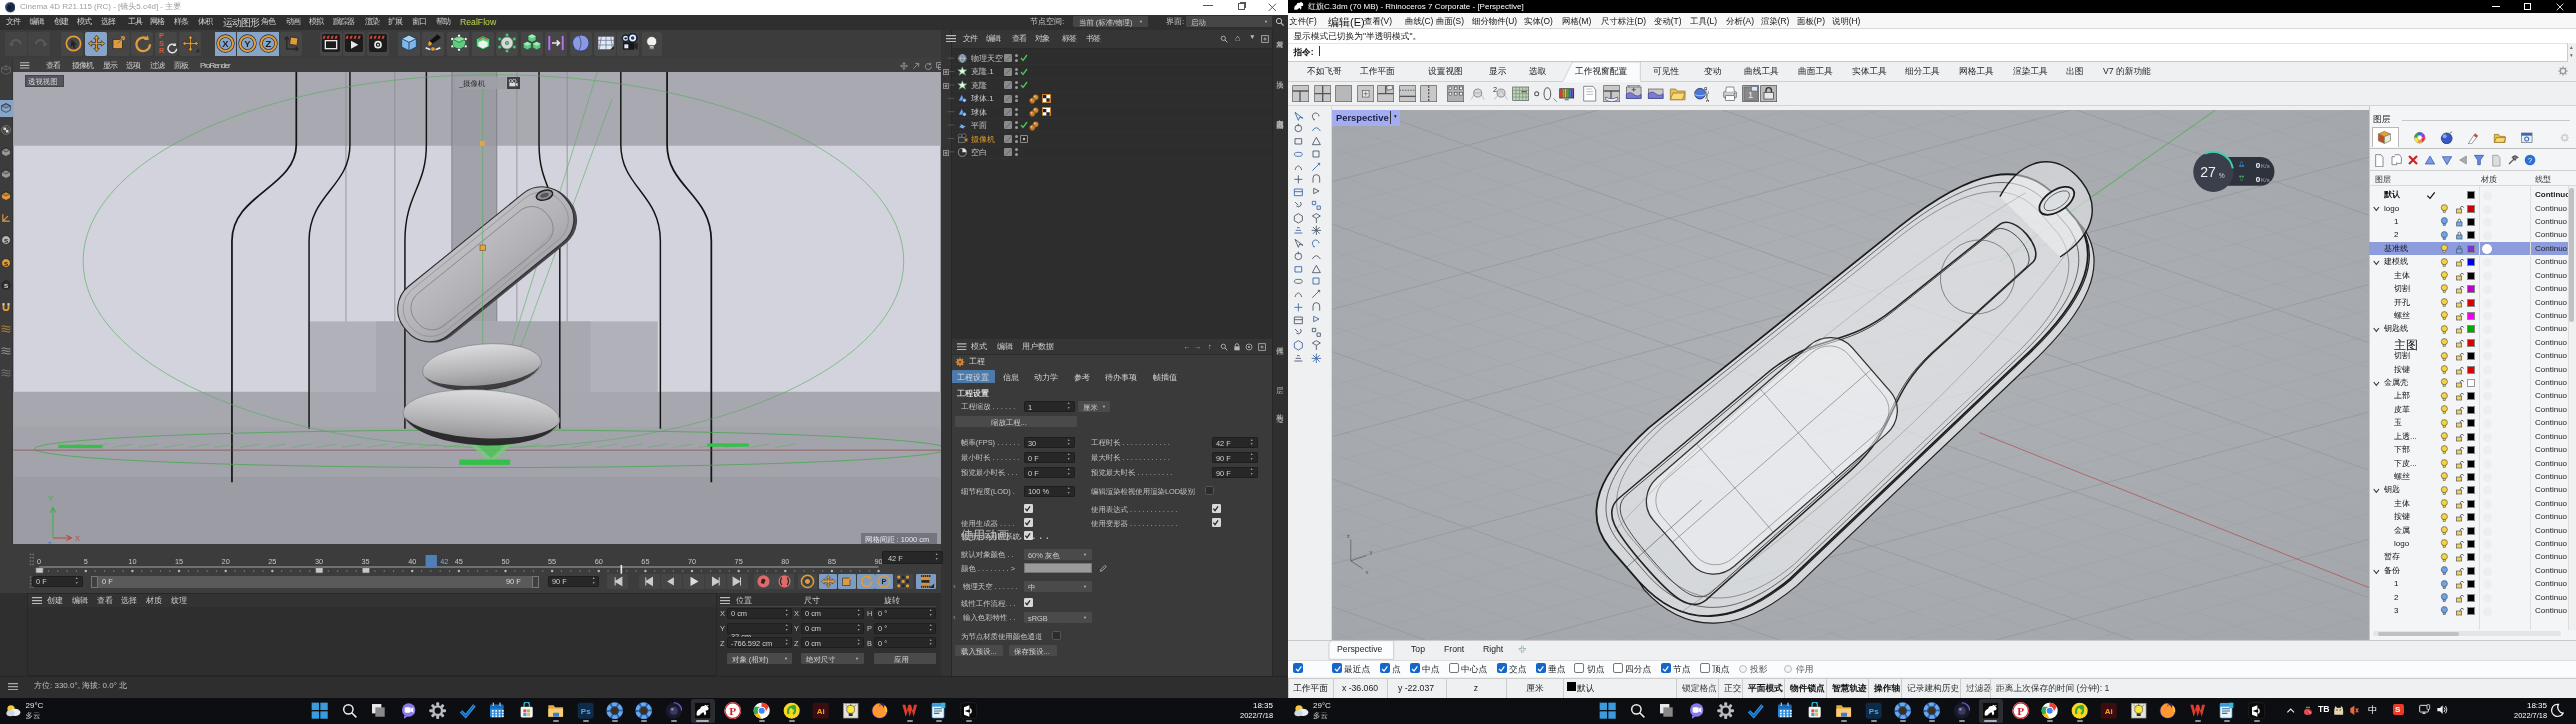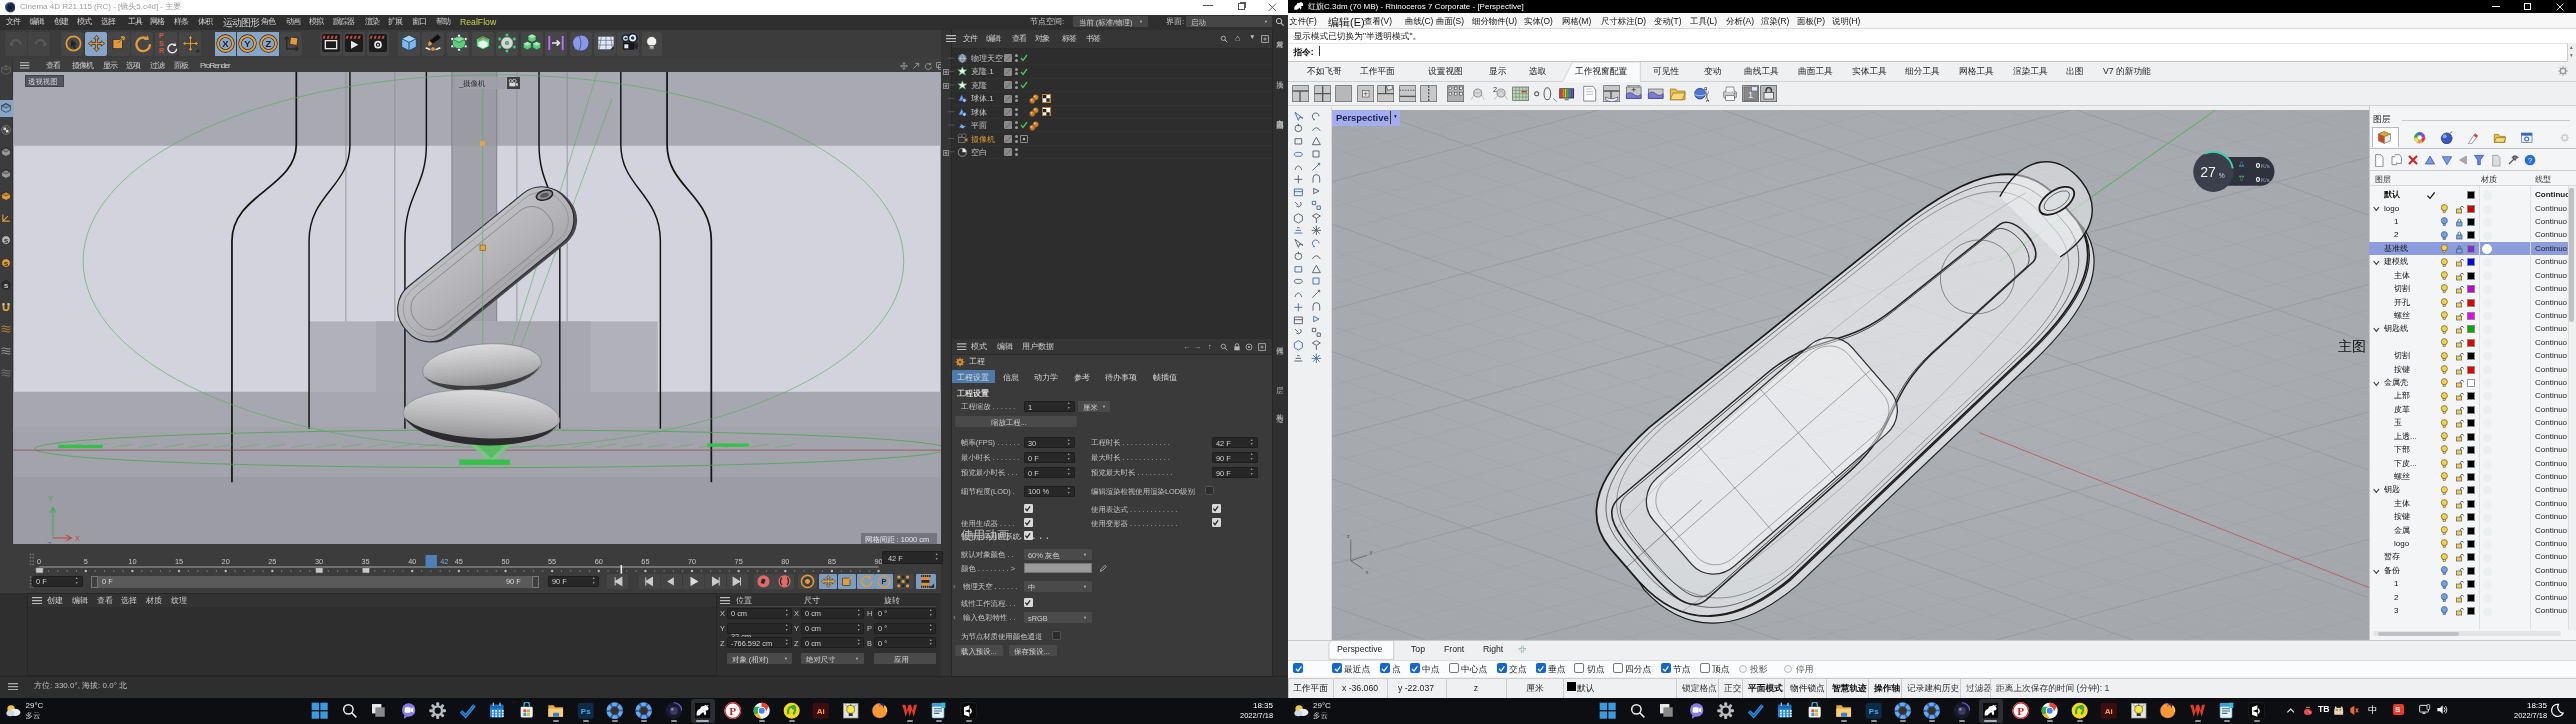--- a/index.html
+++ b/index.html
@@ -1840,21 +1840,21 @@
 <div class="ab" style="left:1195px;top:299px;width:8.7px;height:8.7px;background:#eceff1;border-radius:50%"></div>
 <div class="tx" style="left:1247px;top:299px;font-size:8px;color:#222">Continuo</div>
 <div class="tx" style="left:1106px;top:312px;font-size:8px;color:#111;">螺丝</div>
 <div class="ab" style="left:1179px;top:312px;width:8px;height:8px;background:#ee00ee;border:0.7px solid #888"></div>
 <div class="ab" style="left:1195px;top:312px;width:8.7px;height:8.7px;background:#eceff1;border-radius:50%"></div>
 <div class="tx" style="left:1247px;top:312px;font-size:8px;color:#222">Continuo</div>
 <div class="tx" style="left:1096px;top:325px;font-size:8px;color:#111;">钥匙线</div>
 <div class="ab" style="left:1179px;top:325px;width:8px;height:8px;background:#00aa00;border:0.7px solid #888"></div>
 <div class="ab" style="left:1195px;top:325px;width:8.7px;height:8.7px;background:#eceff1;border-radius:50%"></div>
 <div class="tx" style="left:1247px;top:325px;font-size:8px;color:#222">Continuo</div>
-<div class="tx" style="left:1050px;top:339px;font-size:14px;color:#111;">主图</div>
+<div class="tx" style="left:1106px;top:339px;font-size:12px;color:#111;">主图</div>
 <div class="ab" style="left:1179px;top:339px;width:8px;height:8px;background:#dd0000;border:0.7px solid #888"></div>
 <div class="ab" style="left:1195px;top:339px;width:8.7px;height:8.7px;background:#eceff1;border-radius:50%"></div>
 <div class="tx" style="left:1247px;top:339px;font-size:8px;color:#222">Continuo</div>
 <div class="tx" style="left:1106px;top:352px;font-size:8px;color:#111;">切割</div>
 <div class="ab" style="left:1179px;top:352px;width:8px;height:8px;background:#000;border:0.7px solid #888"></div>
 <div class="ab" style="left:1195px;top:352px;width:8.7px;height:8.7px;background:#eceff1;border-radius:50%"></div>
 <div class="tx" style="left:1247px;top:352px;font-size:8px;color:#222">Continuo</div>
 <div class="tx" style="left:1106px;top:366px;font-size:8px;color:#111;">按键</div>
 <div class="ab" style="left:1179px;top:366px;width:8px;height:8px;background:#dd0000;border:0.7px solid #888"></div>
 <div class="ab" style="left:1195px;top:366px;width:8.7px;height:8.7px;background:#eceff1;border-radius:50%"></div>
@@ -2279,21 +2279,21 @@
 <div class="tx" style="left:247px;top:684px;font-size:8.7px;color:#222;transform:translateX(-50%)">厘米</div>
 <div class="ab" style="left:275px;top:678px;width:0.7px;height:20px;background:#ccc"></div>
 <div class="ab" style="left:279px;top:682px;width:8.7px;height:8.7px;background:#000"></div>
 <div class="tx" style="left:289px;top:684px;font-size:8.7px;color:#222">默认</div>
 <div class="tx" style="left:394px;top:684px;font-size:8.7px;color:#333;">锁定格点</div>
 <div class="ab" style="left:388px;top:678px;width:0.7px;height:20px;background:#ccc"></div>
 <div class="tx" style="left:436px;top:684px;font-size:8.7px;color:#333;">正交</div>
 <div class="ab" style="left:430px;top:678px;width:0.7px;height:20px;background:#ccc"></div>
 <div class="tx" style="left:460px;top:684px;font-size:8.7px;color:#111;font-weight:bold;">平面模式</div>
 <div class="ab" style="left:454px;top:678px;width:0.7px;height:20px;background:#ccc"></div>
-<div class="tx" style="left:502px;top:684px;font-size:8.7px;color:#111;font-weight:normal;">物件锁点</div>
+<div class="tx" style="left:502px;top:684px;font-size:8.7px;color:#111;font-weight:bold;">物件锁点</div>
 <div class="ab" style="left:496px;top:678px;width:0.7px;height:20px;background:#ccc"></div>
 <div class="tx" style="left:544px;top:684px;font-size:8.7px;color:#111;font-weight:bold;">智慧轨迹</div>
 <div class="ab" style="left:538px;top:678px;width:0.7px;height:20px;background:#ccc"></div>
 <div class="tx" style="left:586px;top:684px;font-size:8.7px;color:#111;font-weight:bold;">操作轴</div>
 <div class="ab" style="left:580px;top:678px;width:0.7px;height:20px;background:#ccc"></div>
 <div class="tx" style="left:619px;top:684px;font-size:8.7px;color:#333;">记录建构历史</div>
 <div class="ab" style="left:613px;top:678px;width:0.7px;height:20px;background:#ccc"></div>
 <div class="tx" style="left:678px;top:684px;font-size:8.7px;color:#333;">过滤器</div>
 <div class="ab" style="left:672px;top:678px;width:0.7px;height:20px;background:#ccc"></div>
 <div class="tx" style="left:708px;top:684px;font-size:8.7px;color:#333;">距离上次保存的时间 (分钟): 1</div>

